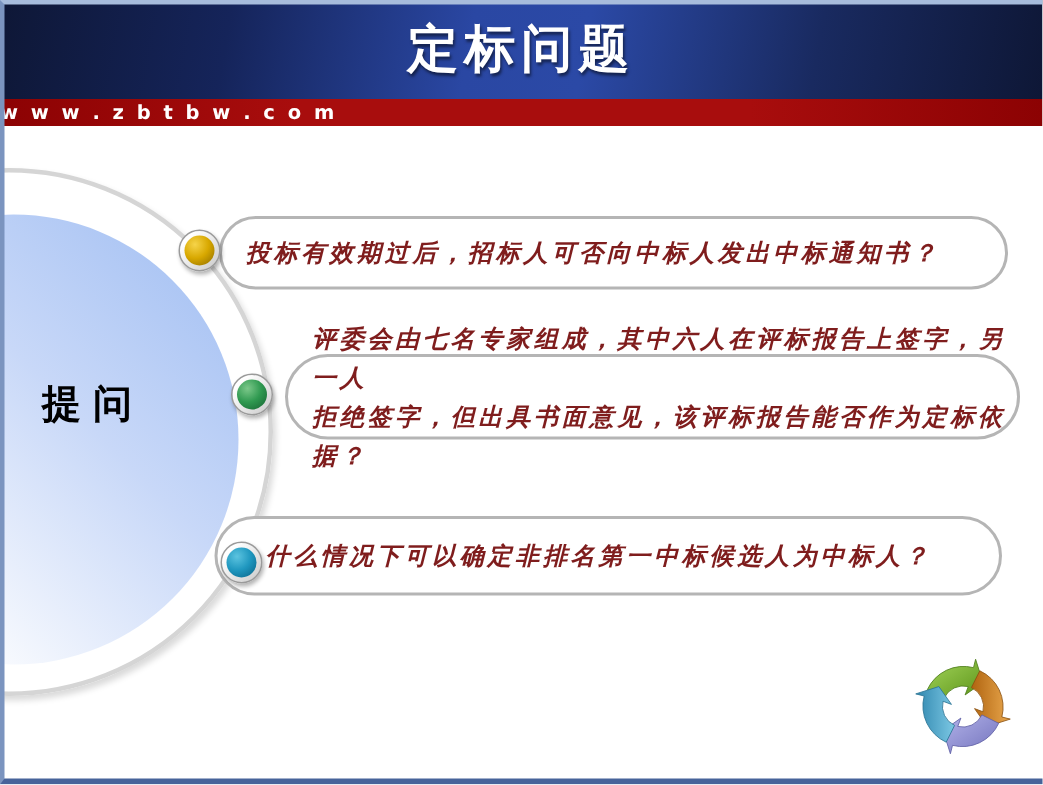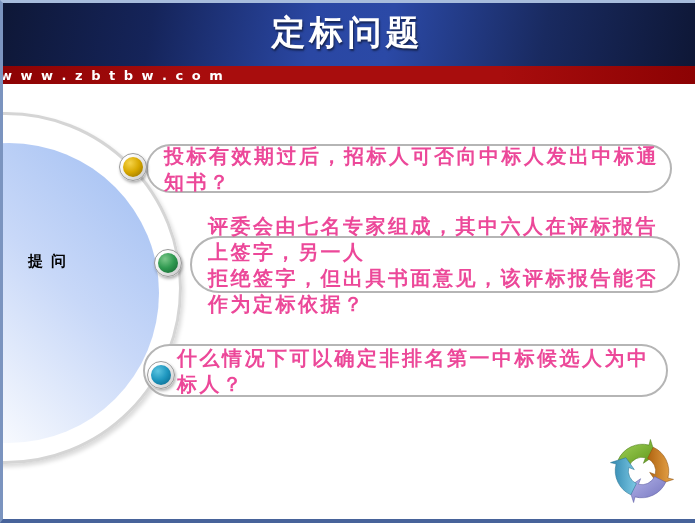--- a/index.html
+++ b/index.html
@@ -35,33 +35,33 @@
     border-radius:50%;border:3px solid #d5d5d5;box-sizing:border-box;
     box-shadow:2px 3px 4px rgba(0,0,0,.15);
   }
   .blue-circle{
     position:absolute;left:-141px;top:143px;width:300px;height:300px;z-index:2;
     border-radius:50%;
     background:linear-gradient(to bottom left,#9fbdf2 0%,#c8d8f8 40%,#ffffff 82%);
   }
   .side-label{
     position:absolute;left:28px;top:252px;z-index:3;color:#000000;
-    font-size:15px;font-weight:bold;letter-spacing:8px;
+    font-size:26px;font-weight:bold;letter-spacing:8px;
   }
   
   .qbox{
     position:absolute;z-index:5;box-sizing:border-box;background:#ffffff;
     border:2px solid #b5b5b5;border-radius:30px;display:flex;align-items:center;
   }
   .qbox1{left:146px;top:144px;width:526px;height:49px;padding-left:16px;}
   .qbox2{left:190px;top:236px;width:490px;height:57px;padding-left:16px;}
   .qbox3{left:143px;top:344px;width:525px;height:53px;padding-left:32px;}
   .qtext{
-    color:#ec4899;font-weight:bold;font-size:20px;letter-spacing:2.5px;
-    line-height:26px;white-space:pre-line;
+    color:#7f1d1d;font-weight:bold;font-size:16px;letter-spacing:2.5px;
+    line-height:26px;white-space:pre-line;font-style:italic;
   }
   
   .bullet{
     position:absolute;z-index:10;width:28px;height:28px;border-radius:50%;
     box-sizing:border-box;border:1px solid #9a9a9a;
     background:linear-gradient(135deg,#ffffff 20%,#c9c9c9 100%);
     box-shadow:1px 2px 3px rgba(0,0,0,.3);
   }
   .bullet .sphere{position:absolute;left:3px;top:3px;width:20px;height:20px;border-radius:50%;}
   .b-gold{left:119px;top:153px;}

